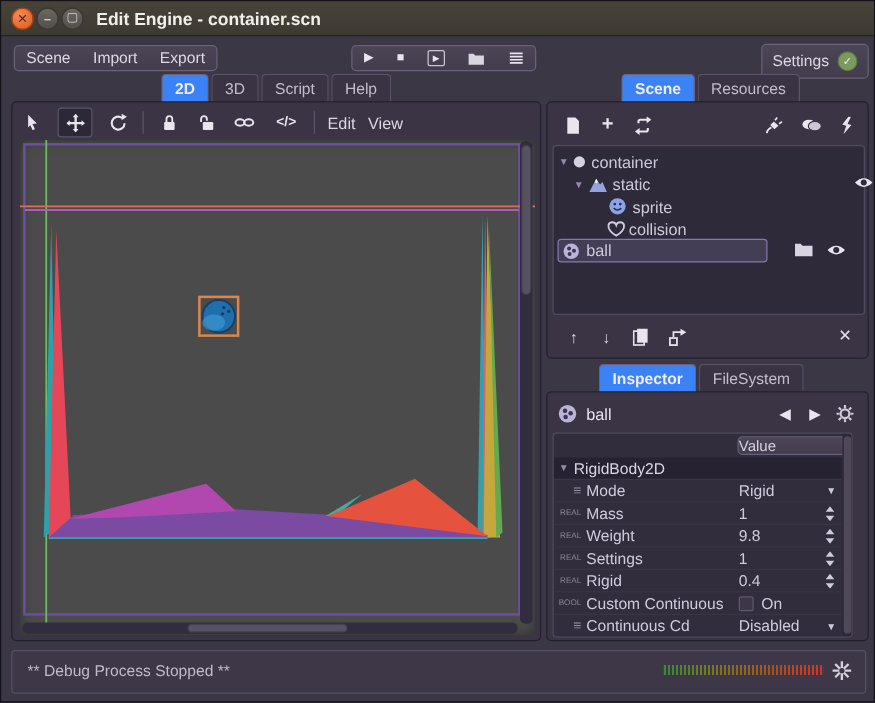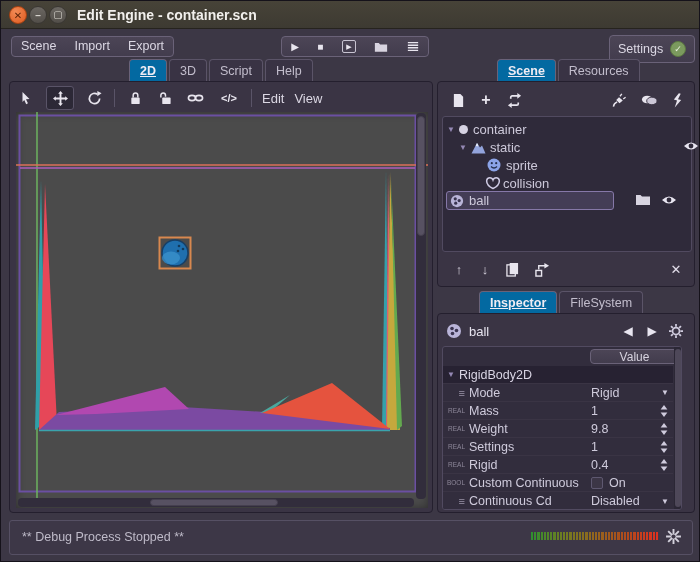--- a/index.html
+++ b/index.html
@@ -15,21 +15,21 @@
   .winbtn.close{left:8px;background:radial-gradient(circle at 35% 30%,#f28a55,#dd5a1f);
     border:1px solid #a94312;color:#5c2409;}
   .winbtn.gray{background:linear-gradient(#6b6762,#524e49);border:1px solid #3a3733;color:#d9d6d0;}
   .title-text{left:76px;top:0;height:28px;line-height:28px;font-size:14px;font-weight:bold;color:#f1efec;}
   
   .group{background:linear-gradient(#4c4556,#423c4d);border:1px solid #6a6278;border-radius:4px;
     display:flex;align-items:center;}
   .menu-item{padding:0 9px;font-size:12.5px;color:#dcd8e4;height:21px;line-height:21px;}
   .tab{height:22px;line-height:22px;padding:0 10px;font-size:12.5px;border:1px solid #5b5468;
     border-bottom:none;border-radius:4px 4px 0 0;background:#393344;color:#c2bdcc;margin-right:2px;}
-  .tab.active{background:#0369a1;color:#efecf4;font-weight:bold;border-color:#6a6278;text-decoration:underline;}
+  .tab.active{background:#3b82f6;color:#efecf4;font-weight:bold;border-color:#6a6278;}
   .panel{background:#3a3444;border:1px solid #241f2e;border-radius:4px;}
   .innerbox{background:#2f2a3a;border:1px solid #514a60;border-radius:3px;}
   .ic{display:block;}
   .iconbtn{display:flex;align-items:center;justify-content:center;}
   .sep{width:1px;background:#5a5468;}
   .treerow{height:18px;display:flex;align-items:center;font-size:13px;color:#cdc9da;}
   .eye{position:absolute;right:8px;top:2px;}
   .proprow{height:18px;display:flex;align-items:center;font-size:12.5px;color:#cfcbdc;
     border-bottom:1px solid #3a3444;background:#322d3d;}
   .tag{width:22px;font-size:6.5px;color:#8d8799;text-align:right;margin-right:4px;letter-spacing:0;}
@@ -387,21 +387,21 @@
       <span class="iconbtn" style="width:24px;font-size:12px;color:#e8e5f0">◀</span>
       <span class="iconbtn" style="width:24px;font-size:12px;color:#e8e5f0">▶</span>
       <span class="iconbtn" style="width:24px">
           <svg class="ic" width="14" height="14">
             <use href="#i-gear"></use>
           </svg>
         </span>
     </div>
     <div class="abs innerbox" style="left:4px;top:32px;width:240px;height:164px;background:#322d3d;overflow:hidden">
 
-      <div class="abs group" style="left:147px;top:2px;width:89px;height:15px;justify-content:center">
+      <div class="abs group" style="left:147px;top:2px;width:89px;height:15px;">
         <span style="font-size:12px">Value</span>
       </div>
 
       <div class="abs proprow" style="left:0;top:19px;width:230px;background:#272232">
         <span style="font-size:8px;color:#9488b4;width:12px;margin-left:4px">▼</span>
         <span style="color:#d9d5e4">RigidBody2D</span>
       </div>
 
       <div class="abs proprow" style="left:0;top:37px;width:230px">
         <span style="width:22px;text-align:right;margin-right:4px;color:#9a94a8;font-size:11px">≡</span>

